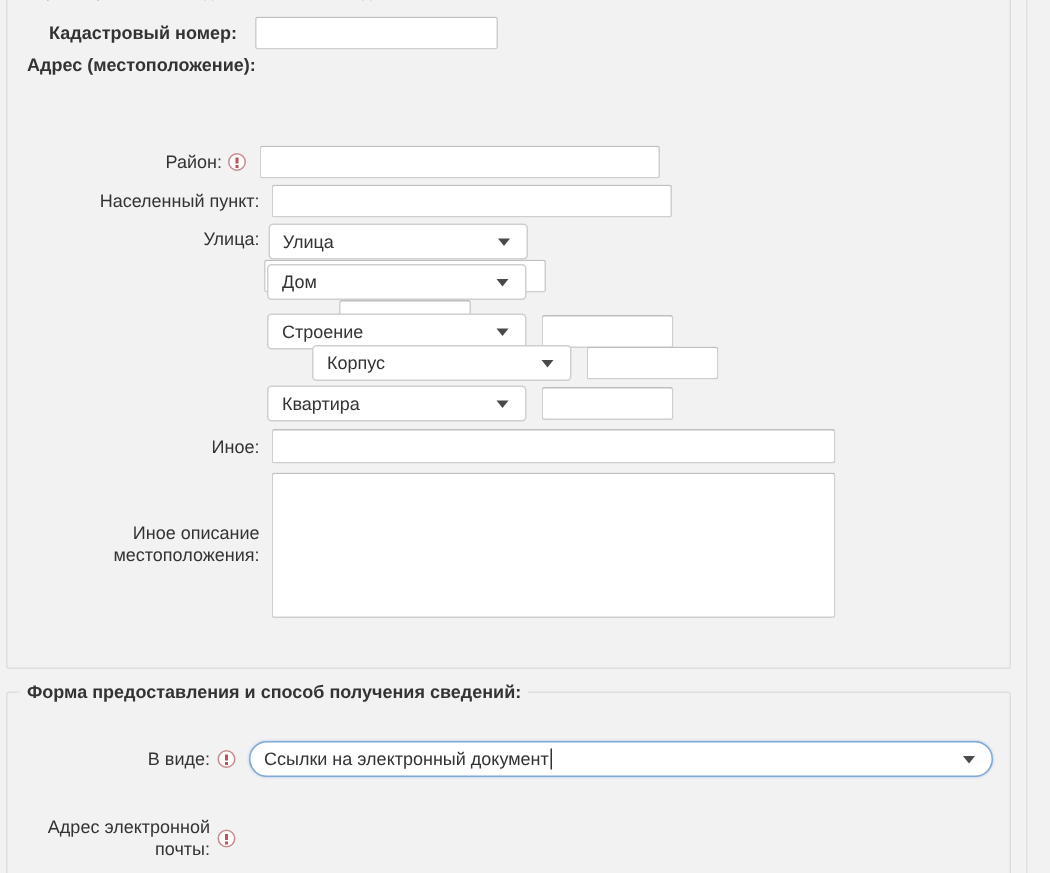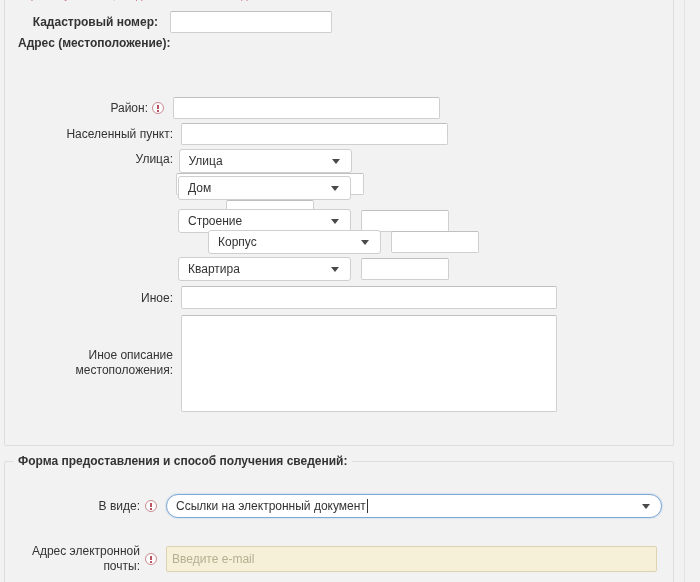--- a/index.html
+++ b/index.html
@@ -309,16 +309,15 @@
       <span class="arrow"></span>
     </div>
   </div>
 
   <div class="row" style="left:18px; top:544px; width:660px;">
     <div class="lbl multiline" style="width:122px;">
       <div>Адрес электронной</div>
       <div>почты:</div>
     </div>
     <span class="info-icon" style="margin-left:5px;"></span>
-    <input class="txt required" type="text" style="width: 491px; height: 26px; margin-left: 9px;" placeholder="Введите e-mail">
   </div>
 
 </div>
 
 </body></html>

